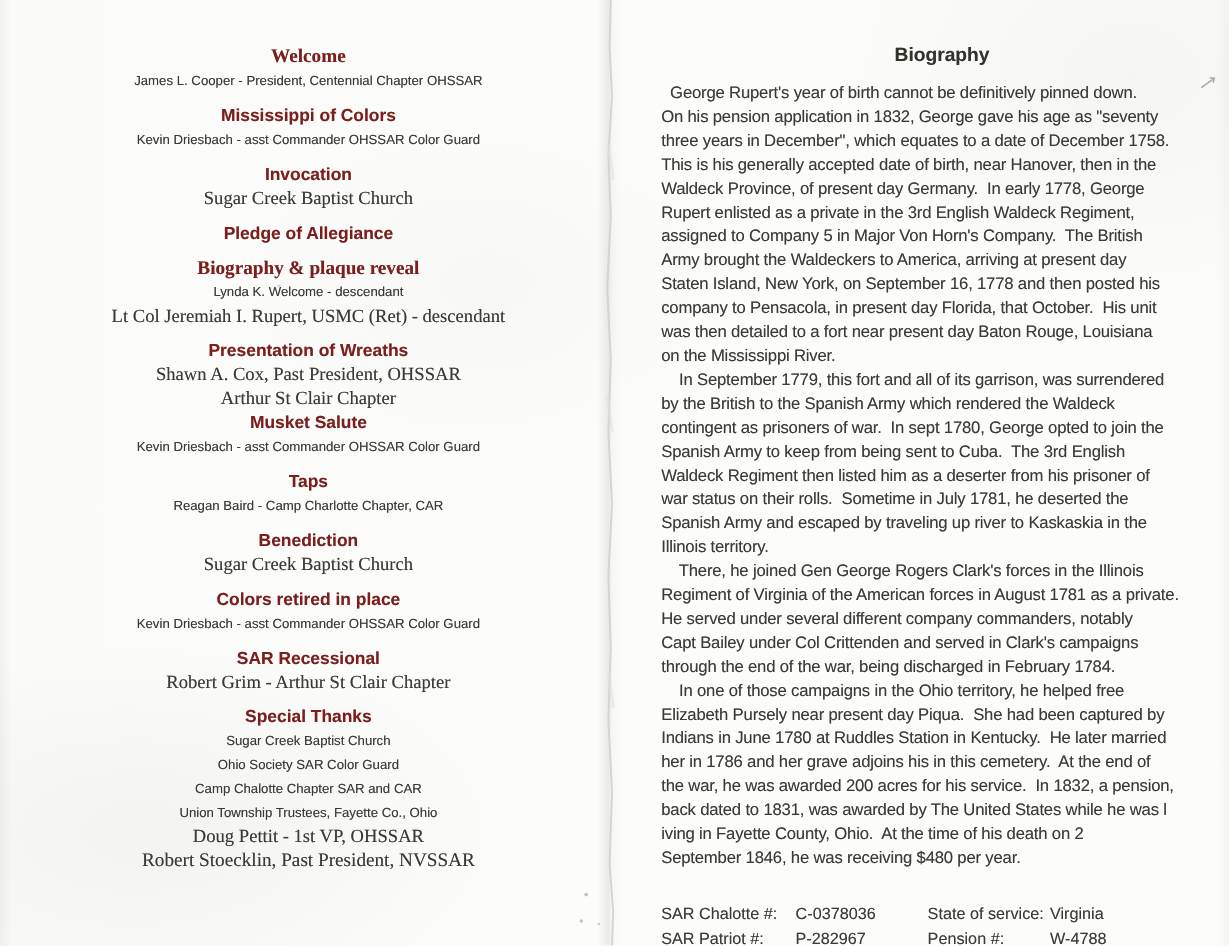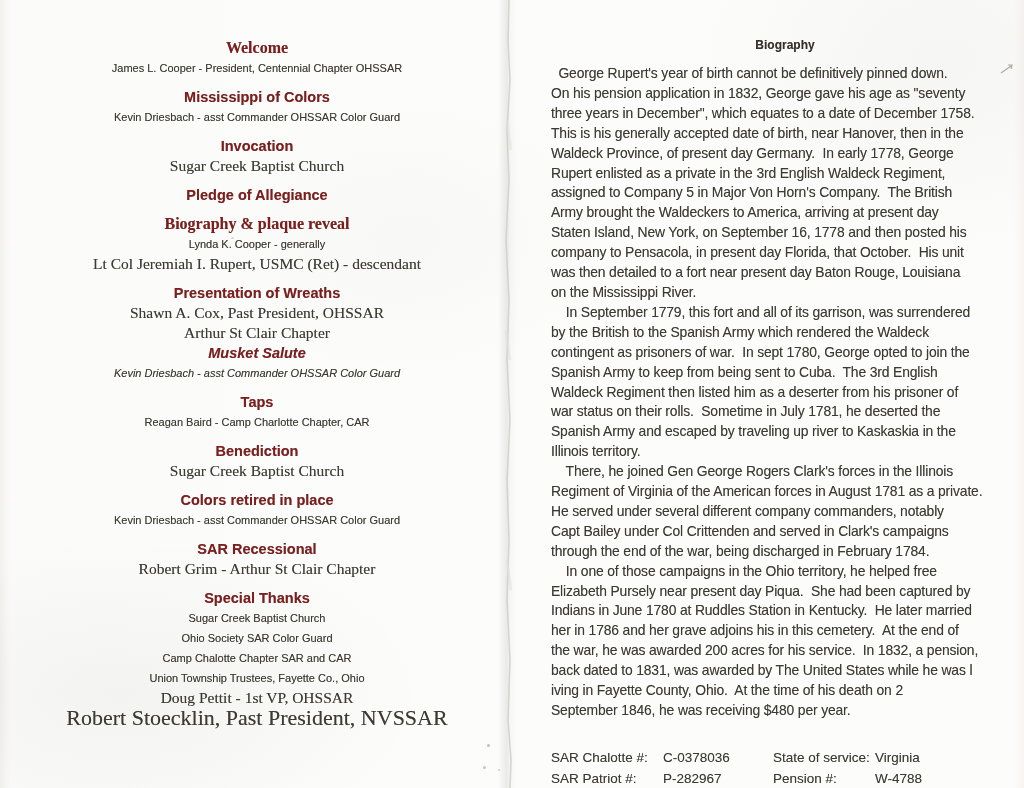--- a/index.html
+++ b/index.html
@@ -19,34 +19,34 @@
   .serif-lg{font-family:"Liberation Serif",serif;font-size:17px;}
 
   
   .left-page{
     position:absolute;left:18px;top:38px;width:478px;
     text-align:center;
     text-shadow:0 0 .5px rgba(40,40,35,.45);
   }
   .section{margin-top:9px;}
   .section:first-child{margin-top:0;}
-  .section.tight{margin-top:0;font-style:italic;}
+  .section.tight{margin-top:0;}
   .sec-title{font-weight:bold;font-size:14.5px;line-height:20px;color:#7f1d1d;}
   .sec-title.serif{font-family:"Liberation Serif",serif;font-size:16px;}
   .sec-line{font-size:11px;line-height:20px;color:#3b3a33;}
   .sec-line.serif{font-size:15.5px;}
-  .sec-line.serif-lg{font-size:22px;}
+  .sec-line.serif-lg{font-size:16px;}
 
   
   .right-page{
     position:absolute;left:551px;top:38px;width:468px;
     text-shadow:0 0 .5px rgba(40,40,35,.4);
   }
   .bio-heading{
-    text-align:center;font-size:12px;font-weight:600;color:#33322c;
+    text-align:center;font-size:16px;font-weight:600;color:#33322c;
     margin:0 0 12px 0;
   }
   .bio-para{
     margin:0;font-size:13.9px;line-height:19.9px;letter-spacing:-0.15px;
     color:#3b3a33;white-space:pre;overflow:hidden;
   }
   .bio-footer{display:flex;margin-top:26px;font-size:13.5px;color:#3b3a33;}
   .f-col{display:flex;flex-direction:column;}
   .f-col.c1{width:222px;}
   .f-row{display:flex;line-height:21px;}
@@ -91,21 +91,21 @@
       </div>
       <div class="section">
         <div class="sec-title sans">Invocation</div>
         <div class="sec-line serif">Sugar Creek Baptist Church</div>
       </div>
       <div class="section">
         <div class="sec-title sans">Pledge of Allegiance</div>
       </div>
       <div class="section">
         <div class="sec-title serif">Biography  &amp; plaque reveal</div>
-        <div class="sec-line sans">Lynda K. Cooper - generally</div>
+        <div class="sec-line sans">Lynda K. Welcome - descendant</div>
         <div class="sec-line serif">Lt Col Jeremiah I. Rupert, USMC (Ret) - descendant</div>
       </div>
       <div class="section">
         <div class="sec-title sans">Presentation of Wreaths</div>
         <div class="sec-line serif">Shawn A. Cox, Past President,  OHSSAR</div>
         <div class="sec-line serif">Arthur St Clair Chapter</div>
       </div>
       <div class="section tight">
         <div class="sec-title sans">Musket Salute</div>
         <div class="sec-line sans">Kevin Driesbach - asst Commander OHSSAR Color Guard</div>

